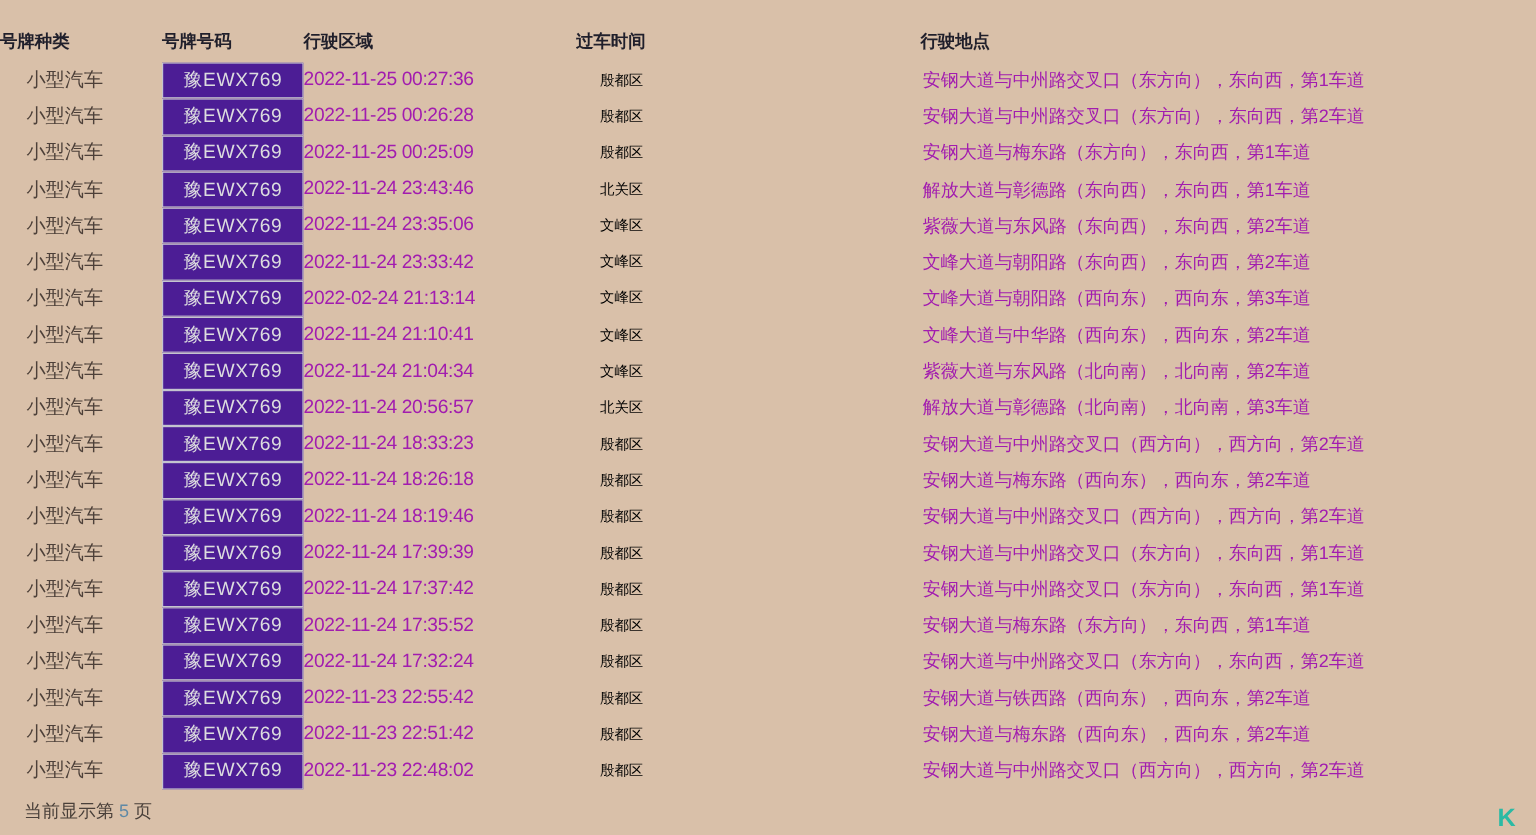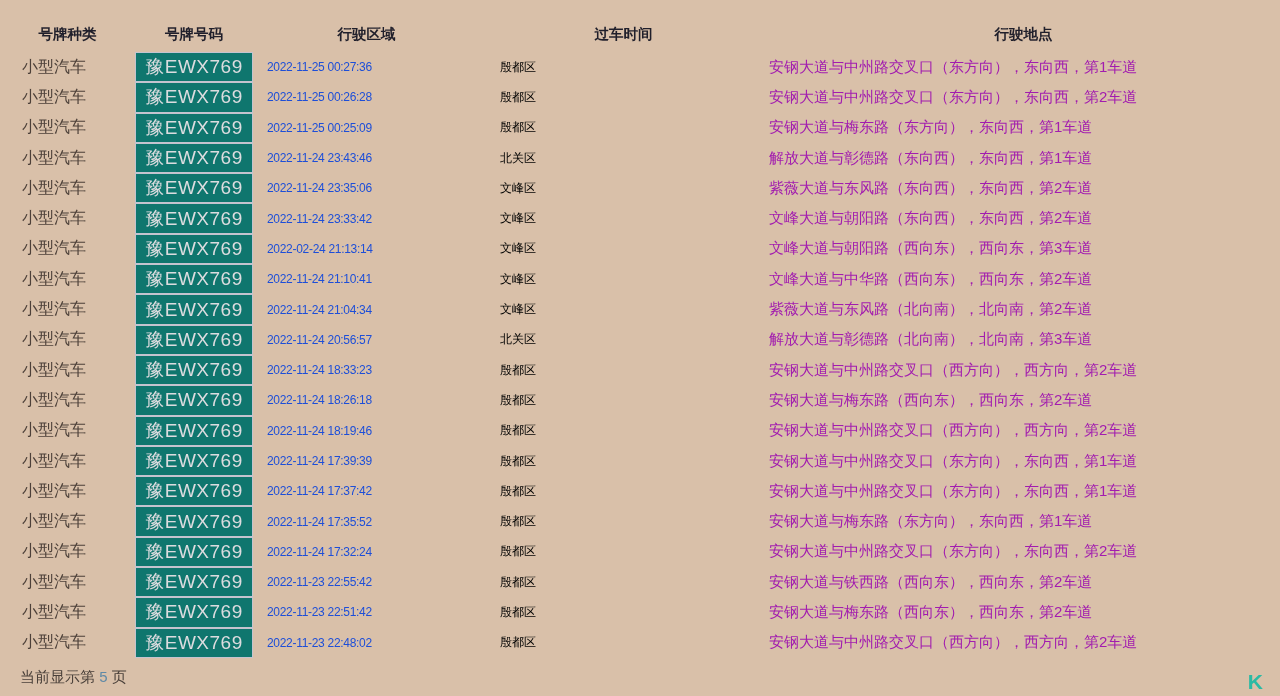--- a/index.html
+++ b/index.html
@@ -19,36 +19,36 @@
     display: grid;
     grid-template-columns: 135px 118px 227px 287px 1fr;
     align-items: center;
   }
   .header-row {
     height: 36px;
     font-weight: bold;
     font-size: 14.5px;
     color: #201f2b;
   }
-  .header-row .hcell { text-align: center; }
+  .header-row .hcell { text-align: left; }
   .body-row { height: 30.3px; }
   .cell { color: #453b34; white-space: nowrap; overflow: hidden; }
   .c-type     { padding-left: 22px; font-size: 16px; color: #4d4039; }
   .c-plate    { height: 100%; }
   .plate-badge {
     box-sizing: border-box;
     height: 100%; width: 100%;
-    background: #0f766e;
+    background: #4c1d95;
     border: 1px solid #c4c4cf;
     color: #dcdcdf;
-    font-size: 19px;
+    font-size: 16px;
     display: flex; align-items: center; justify-content: center;
     letter-spacing: 0.5px;
   }
-  .c-time     { padding-left: 14px; font-size: 12px; color: #1d4ed8; letter-spacing: -0.3px; }
+  .c-time     { padding-left: 0; font-size: 16px; color: #a21caf; letter-spacing: -0.3px; }
   .c-district { padding-left: 20px; font-size: 12px; color: #000000; }
   .c-location { padding-left: 2px;  font-size: 15px;  color: #a21caf; }
   .footer {
     margin-top: 9px;
     padding-left: 20px;
     font-size: 15px;
     color: #4a403a;
     height: 20px; line-height: 20px;
   }
   .page-num { color: #5f89a6; }

